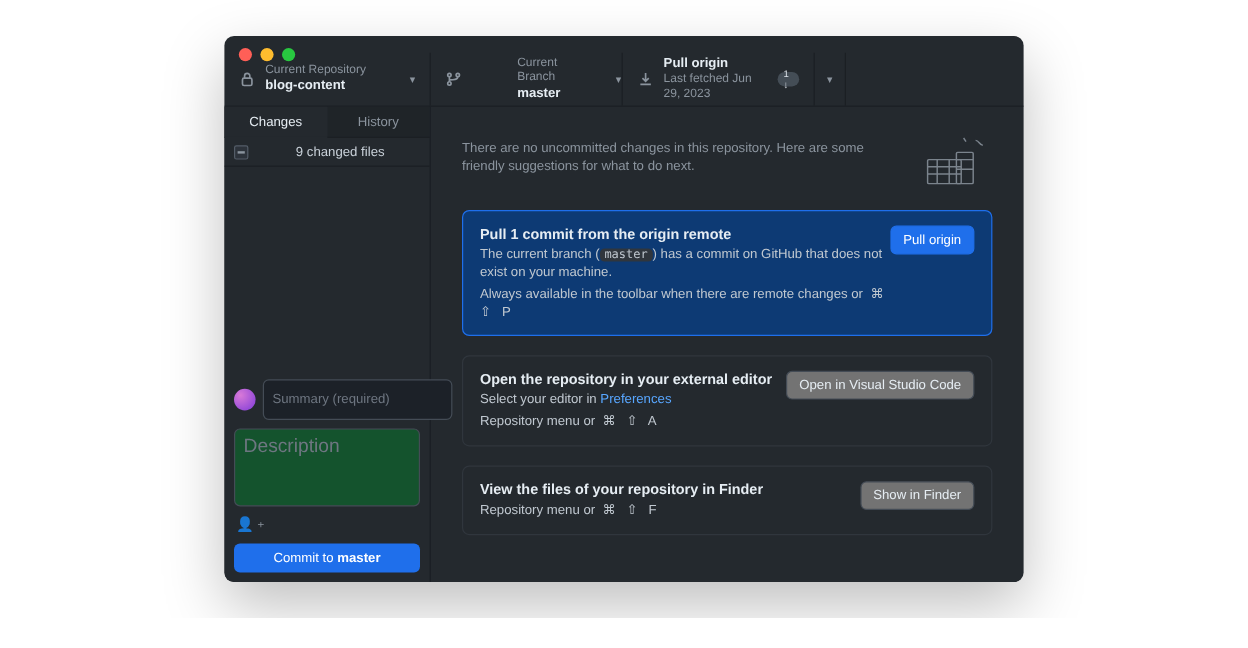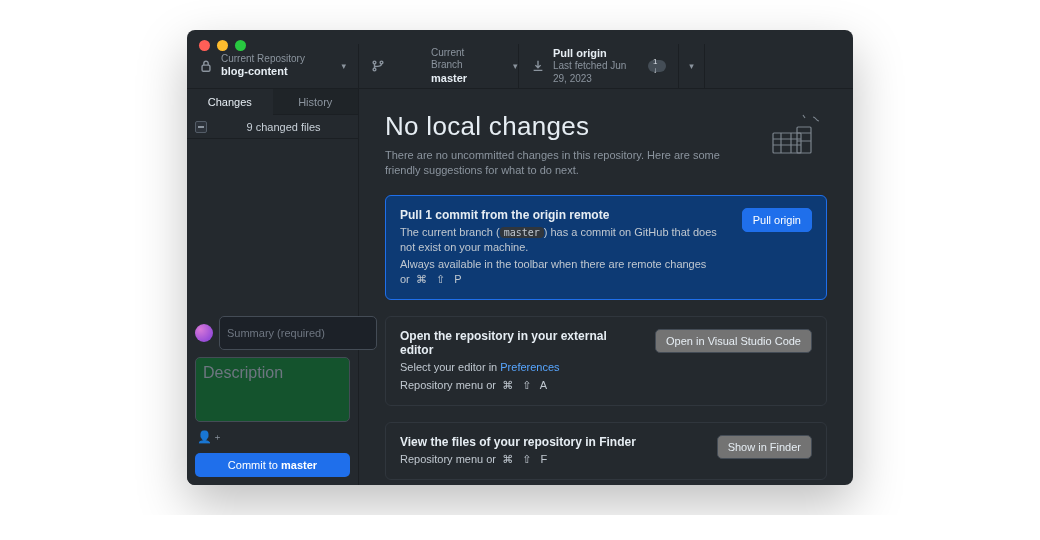--- a/index.html
+++ b/index.html
@@ -41,21 +41,21 @@
   .desc-input { width: 100%; background: #14532d; border: 1px solid #444c56; border-radius: 5px; height: 65px; padding: 6px 7px; color: #c9d1d9; font-size: 16px; resize: none; }
   .addco { color: #8b949e; font-size: 12px; padding-left: 2px; }
   .commit-btn { background: #1f6feb; color: #fff; border: none; border-radius: 5px; height: 24px; font-size: 11px; cursor: pointer; }
   .commit-btn b { font-weight: 700; }
   
   .right { flex: 1; overflow: auto; padding: 22px 26px 12px 26px; }
   .h1 { font-size: 26px; font-weight: 400; color: #e6edf3; letter-spacing: .3px; }
   .subtext { color: #8b949e; font-size: 11px; margin-top: 6px; max-width: 360px; line-height: 1.4; }
   .headwrap { display: flex; align-items: flex-start; gap: 12px; }
   .illus { margin-left: auto; opacity: .85; }
-  .card { border: 1px solid #30363d; border-radius: 6px; padding: 12px 14px; margin-top: 16px; display: flex; gap: 14px; align-items: flex-start; }
+  .card { border: 1px solid #30363d; border-radius: 6px; padding: 12px 14px; margin-top: 16px; display: flex; align-items: flex-start; }
   .card.primary { background: #0d3a74; border-color: #1f6feb; }
   .card .col { flex: 1; }
   .card h3 { font-size: 12px; color: #e6edf3; font-weight: 600; }
   .card p { font-size: 11px; color: #c0c8d0; margin-top: 3px; line-height: 1.35; }
   .card p.dim, .hint { color: #8b949e; }
   .hint { font-size: 10.5px; margin-top: 8px; }
   .codechip { background: #30363d; border-radius: 4px; padding: 0 4px; font-family: ui-monospace, Menlo, monospace; font-size: 10px; }
   .btn { background: #737373; color: #e6edf3; border: 1px solid #444c56; border-radius: 5px; padding: 5px 10px; font-size: 11px; white-space: nowrap; cursor: pointer; }
   .btn.blue { background: #1f6feb; border-color: #1f6feb; color: #fff; }
   .kbd { font-family: -apple-system, sans-serif; letter-spacing: 3px; }
@@ -135,21 +135,20 @@
         <div class="addco">👤﹢</div>
         <button class="commit-btn">
           <span>Commit to </span><b>master</b>
         </button>
       </div>
     </div>
 
     <div class="right">
       <div class="headwrap">
         <div>
-          <div class="h1">No local changes</div>
           <div class="subtext">There are no uncommitted changes in this repository. Here are some friendly suggestions for what to do next.</div>
         </div>
         <svg class="illus" width="60" height="48" viewBox="0 0 60 48" stroke="#8b949e" stroke-width="1.2" fill="none">
           <rect x="6" y="22" width="28" height="20" rx="1"></rect>
           <path d="M6 28h28M6 34h28M14 22v20M24 22v20"></path>
           <rect x="30" y="16" width="14" height="26" rx="1"></rect>
           <path d="M30 22h14M30 30h14"></path>
           <path d="M46 6c3 0 3 4 6 4M36 4l2 3"></path>
         </svg>
       </div>

